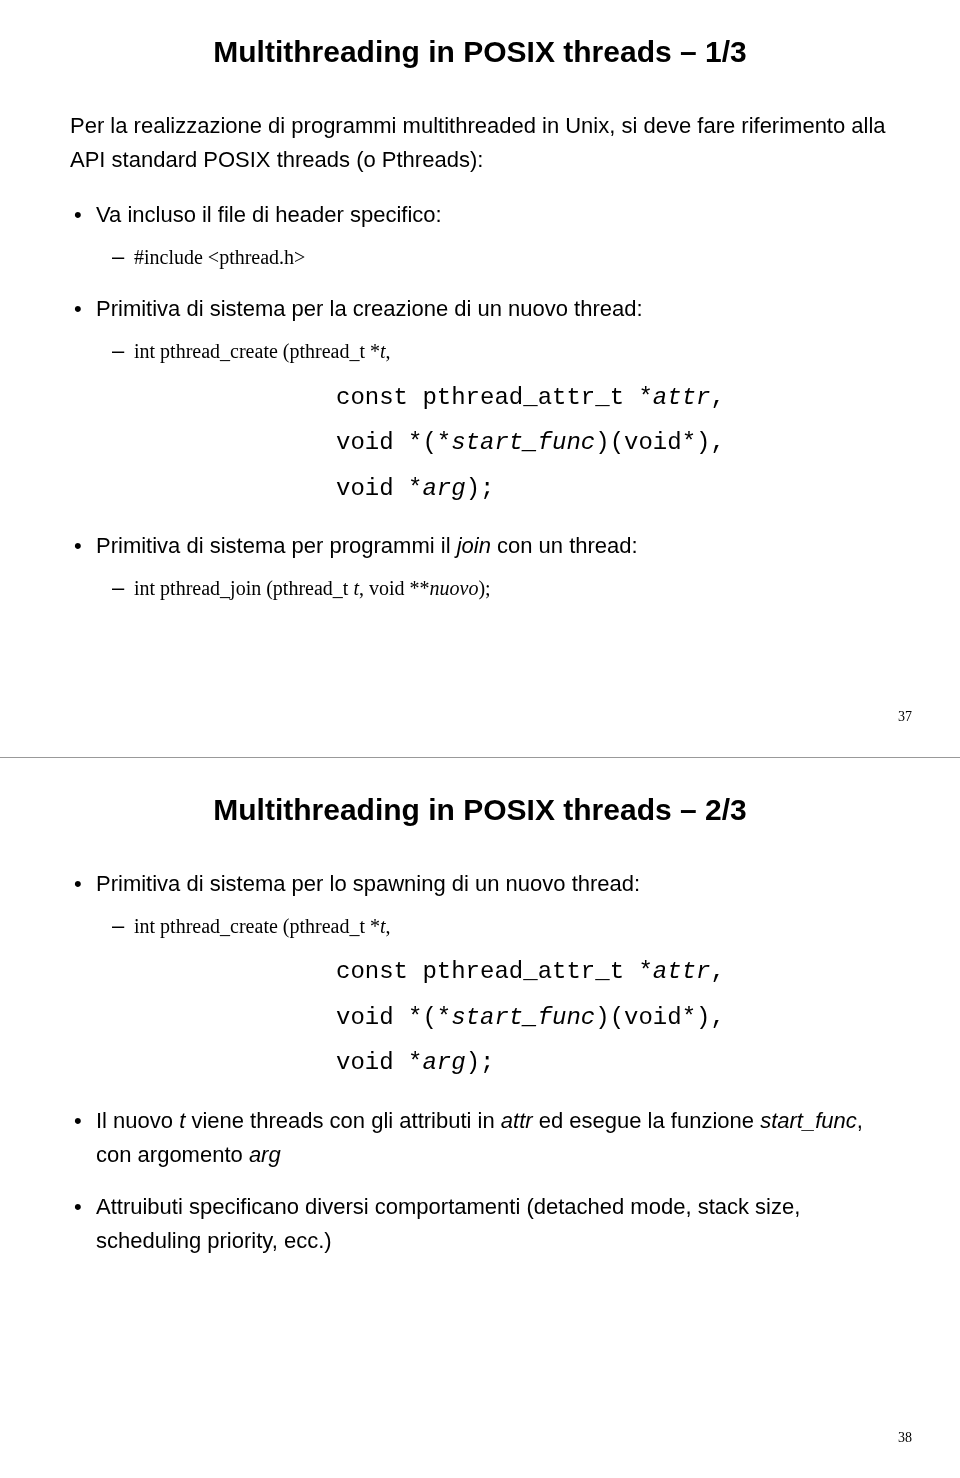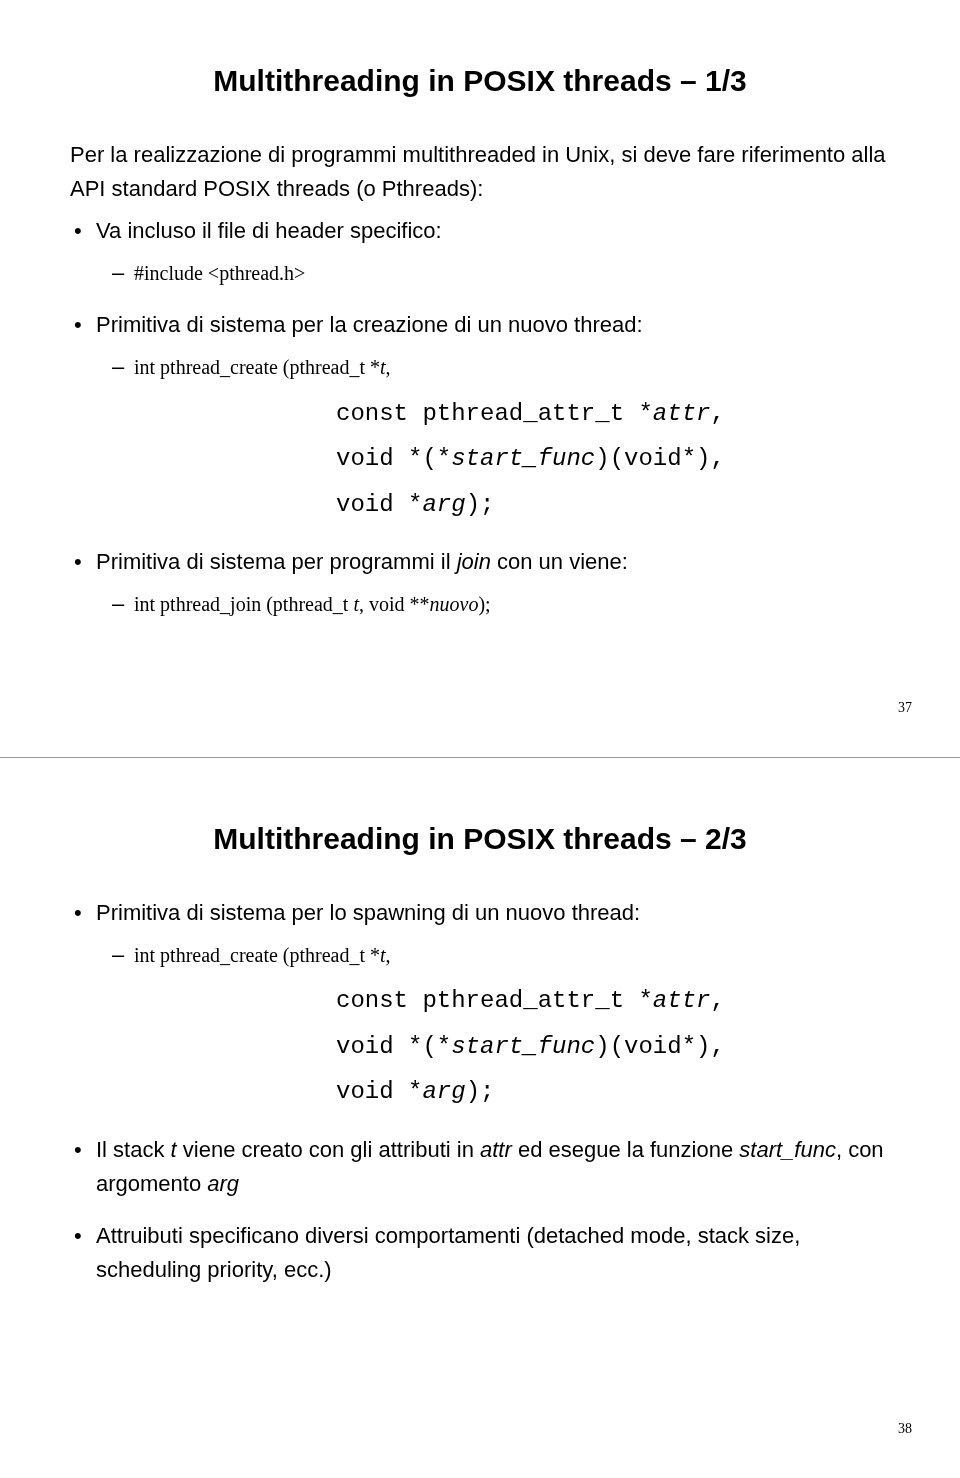--- a/index.html
+++ b/index.html
@@ -6,21 +6,21 @@
   margin: 0;
   padding: 0;
   background: #fff;
   font-family: Arial, Helvetica, sans-serif;
   color: #000;
   width: 960px;
 }
 .slide {
   width: 960px;
   box-sizing: border-box;
-  padding: 54px 70px 30px 70px;
+  padding: 25px 70px 30px 70px;
   position: relative;
 }
 .slide-1 {
   height: 758px;
   border-bottom: 1px solid #999;
 }
 .slide-2 {
   height: 720px;
 }
 .slide-title {
@@ -75,50 +75,50 @@
   font-family: "Courier New", Courier, monospace;
   font-size: 24px;
   white-space: pre;
   margin-left: 240px;
   line-height: 1.9;
 }
 .italic { font-style: italic; }
 .page-num {
   position: absolute;
   right: 48px;
-  bottom: 41px;
+  bottom: 32px;
   font-size: 14px;
   font-family: Georgia, 'Times New Roman', serif;
 }
 </style>
 </head>
 <body>
 
 <div class="slide slide-1">
   <div class="slide-title">Multithreading in POSIX threads – 1/3</div>
   <div class="body-text">
-    <div style="margin-bottom:8px;">Per la realizzazione di programmi multithreaded in Unix, si deve fare riferimento alla API standard POSIX threads (o Pthreads):</div>
+    <div style="margin-bottom:21px;">Per la realizzazione di programmi multithreaded in Unix, si deve fare riferimento alla API standard POSIX threads (o Pthreads):</div>
     <ul class="bullet-list">
       <li>
         <span>Va incluso il file di header specifico:</span>
         <ul class="sub-list">
           <li><span class="code">#include &lt;pthread.h&gt;</span></li>
         </ul>
       </li>
       <li>
         <span>Primitiva di sistema per la creazione di un nuovo thread:</span>
         <ul class="sub-list">
           <li><span class="code"><span>int pthread_create (pthread_t *</span><span class="italic">t</span><span>,</span></span></li>
         </ul>
         <div class="code-indent"><span>const pthread_attr_t *</span><span class="italic">attr</span><span>,</span>
 <span>void *(*</span><span class="italic">start_func</span><span>)(void*),</span>
 <span>void *</span><span class="italic">arg</span><span>);</span></div>
       </li>
       <li>
-        <span><span>Primitiva di sistema per programmi il </span><span class="italic">join</span><span> con un viene:</span></span>
+        <span><span>Primitiva di sistema per programmi il </span><span class="italic">join</span><span> con un thread:</span></span>
         <ul class="sub-list">
           <li><span class="code"><span>int pthread_join (pthread_t </span><span class="italic">t</span><span>, void **</span><span class="italic">nuovo</span><span>);</span></span></li>
         </ul>
       </li>
     </ul>
   </div>
   <div class="page-num">37</div>
 </div>
 
 <div class="slide slide-2">
@@ -128,21 +128,21 @@
       <li>
         <span>Primitiva di sistema per lo spawning di un nuovo thread:</span>
         <ul class="sub-list">
           <li><span class="code"><span>int pthread_create (pthread_t *</span><span class="italic">t</span><span>,</span></span></li>
         </ul>
         <div class="code-indent"><span>const pthread_attr_t *</span><span class="italic">attr</span><span>,</span>
 <span>void *(*</span><span class="italic">start_func</span><span>)(void*),</span>
 <span>void *</span><span class="italic">arg</span><span>);</span></div>
       </li>
       <li>
-        <span><span>Il stack </span><span class="italic">t</span><span> viene creato con gli attributi in </span><span class="italic">attr</span><span> ed esegue la funzione </span><span class="italic">start_func</span><span>, con argomento </span><span class="italic">arg</span></span>
+        <span><span>Il nuovo </span><span class="italic">t</span><span> viene threads con gli attributi in </span><span class="italic">attr</span><span> ed esegue la funzione </span><span class="italic">start_func</span><span>, con argomento </span><span class="italic">arg</span></span>
       </li>
       <li>
         <span>Attruibuti specificano diversi comportamenti (detached mode, stack size, scheduling priority, ecc.)</span>
       </li>
     </ul>
   </div>
   <div class="page-num">38</div>
 </div>
 
 </body></html>

